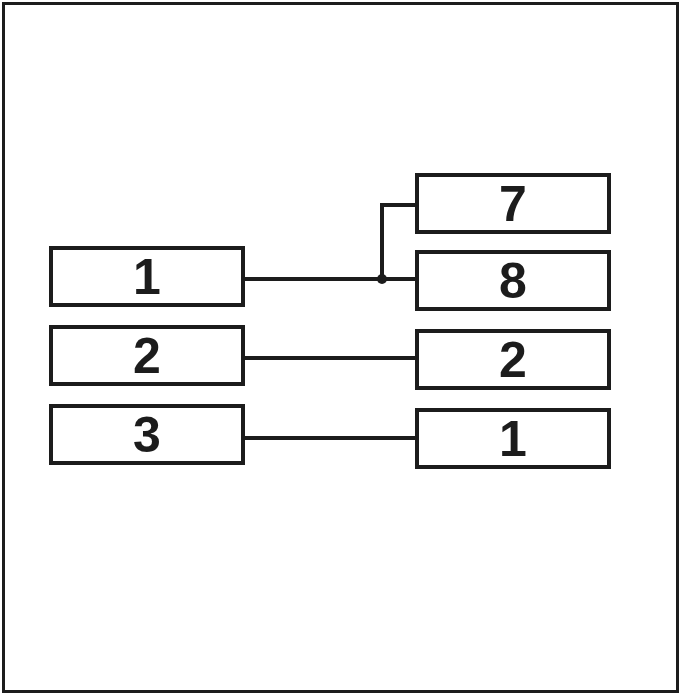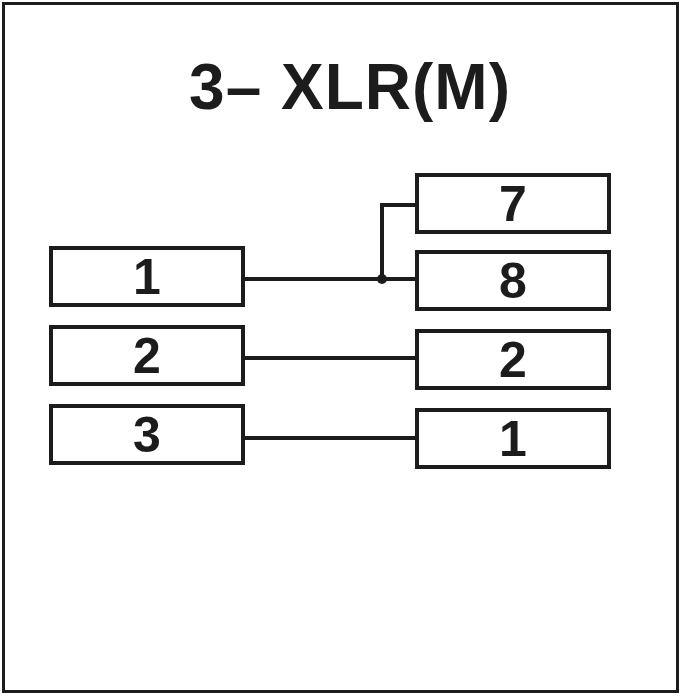--- a/index.html
+++ b/index.html
@@ -40,21 +40,20 @@
     background:#1c1c1c;border-radius:50%;
   }
 </style>
 </head>
 <body>
 
 <div id="canvas">
 
   <div class="outer-border"></div>
 
-  <div class="title">3– XLR(M)</div>
 
   <div class="wire w-1to8"></div>
   <div class="wire w-branch-v"></div>
   <div class="wire w-branch-h"></div>
   <div class="wire w-2to2"></div>
   <div class="wire w-3to1"></div>
   <div class="junction"></div>
 
   <div class="pin-box pb-l1">
     <span>1</span>

